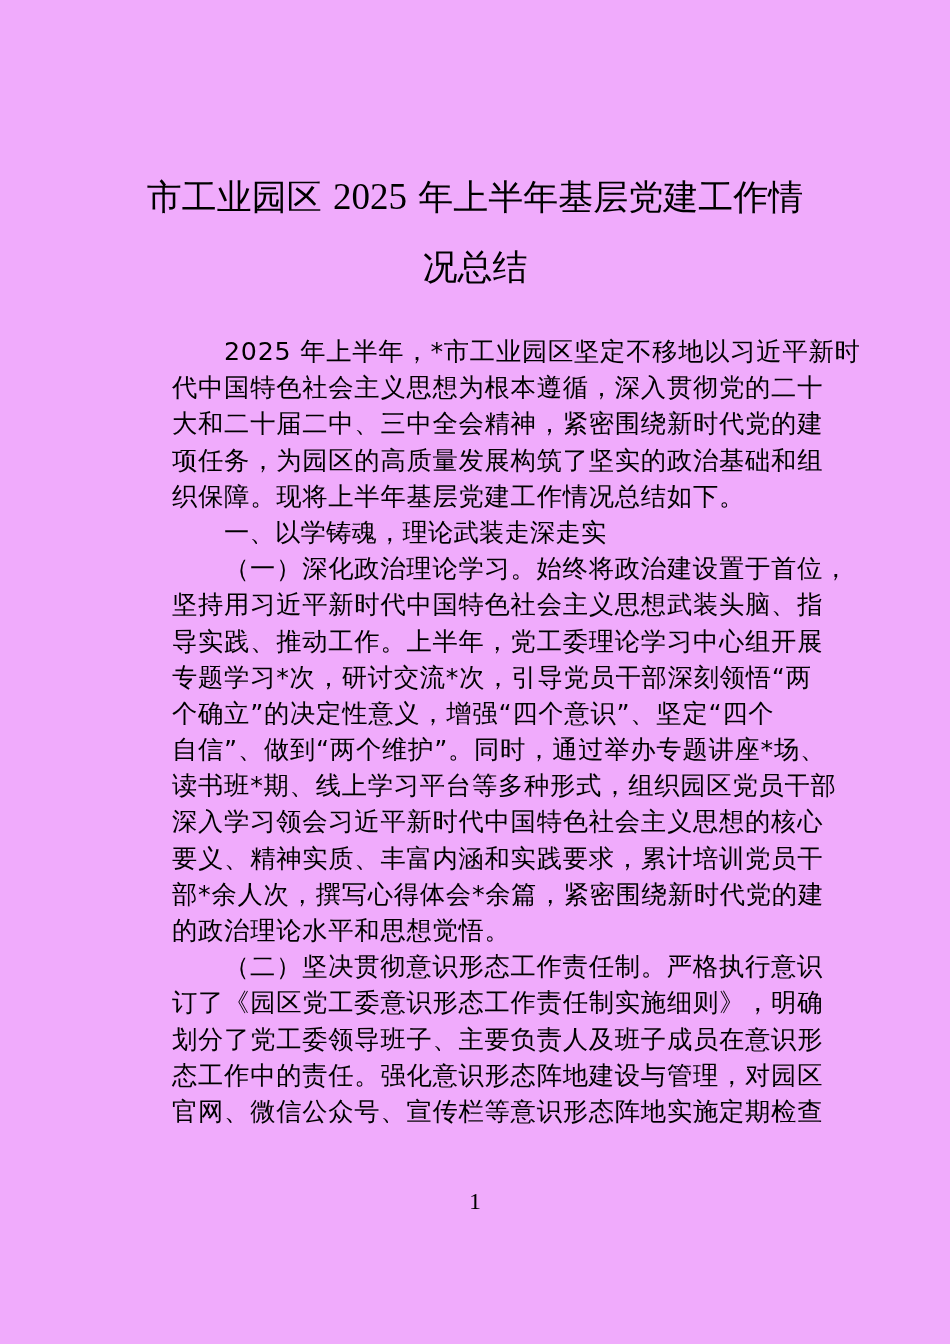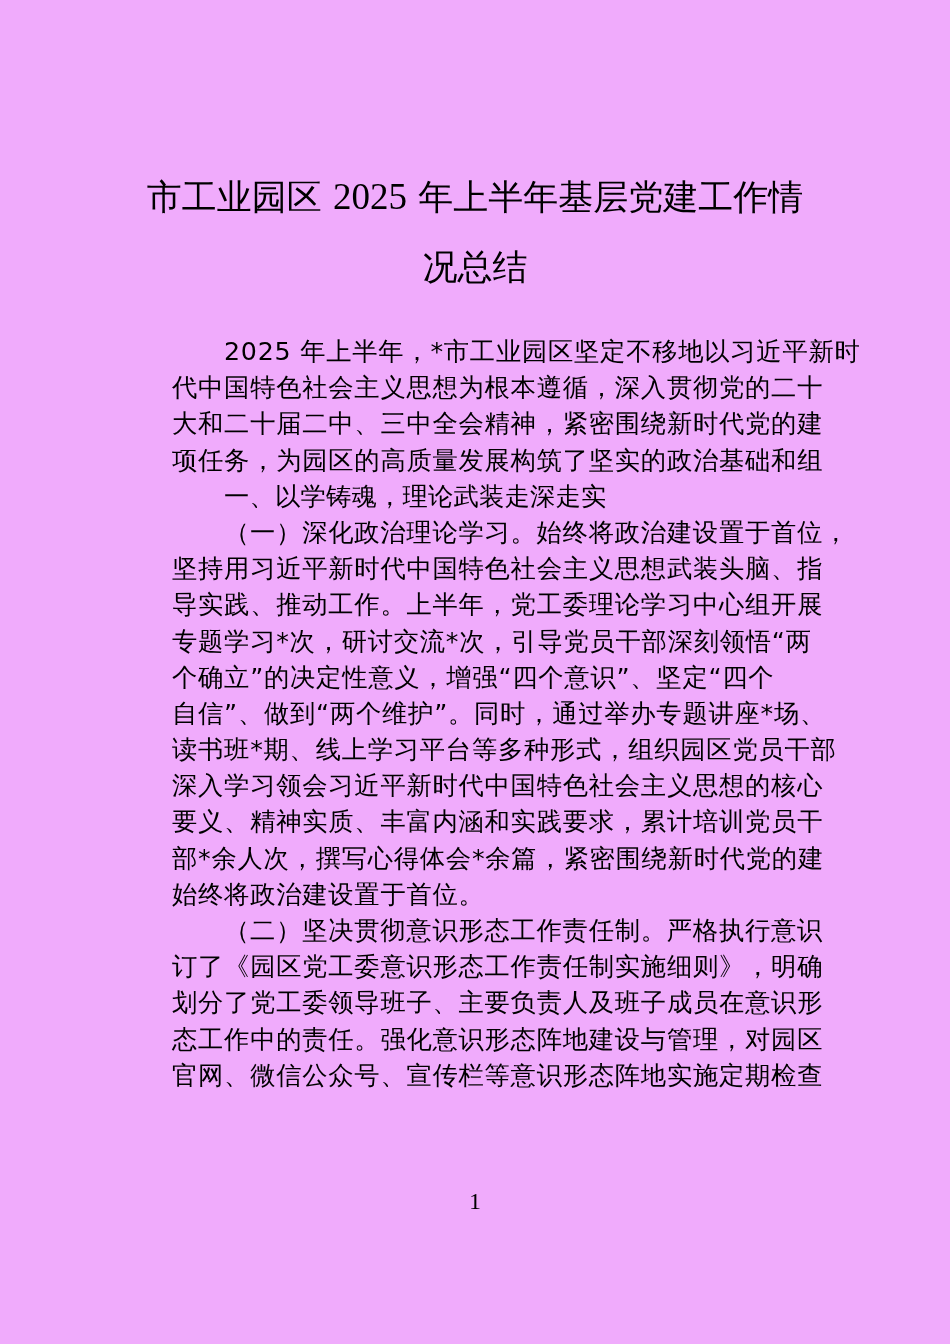--- a/index.html
+++ b/index.html
@@ -27,38 +27,39 @@
   <div class="title title-line1"><span>市工业园区 </span><span class="num">2025</span><span> 年上半年基层党建工作情</span></div>
   <div class="title title-line2">况总结</div>
 
   <div class="body">
 
     <div>
       <div class="line indent">2025 年上半年，*市工业园区坚定不移地以习近平新时</div>
       <div class="line">代中国特色社会主义思想为根本遵循，深入贯彻党的二十</div>
       <div class="line">大和二十届二中、三中全会精神，紧密围绕新时代党的建</div>
       <div class="line">项任务，为园区的高质量发展构筑了坚实的政治基础和组</div>
+      <div class="line">织保障。现将上半年基层党建工作情况总结如下。</div>
     </div>
 
     <div>
       <div class="line indent-h">一、以学铸魂，理论武装走深走实</div>
     </div>
 
     <div>
       <div class="line indent">（一）深化政治理论学习。始终将政治建设置于首位，</div>
       <div class="line">坚持用习近平新时代中国特色社会主义思想武装头脑、指</div>
       <div class="line">导实践、推动工作。上半年，党工委理论学习中心组开展</div>
       <div class="line">专题学习*次，研讨交流*次，引导党员干部深刻领悟“两</div>
       <div class="line">个确立”的决定性意义，增强“四个意识”、坚定“四个</div>
       <div class="line">自信”、做到“两个维护”。同时，通过举办专题讲座*场、</div>
       <div class="line">读书班*期、线上学习平台等多种形式，组织园区党员干部</div>
       <div class="line">深入学习领会习近平新时代中国特色社会主义思想的核心</div>
       <div class="line">要义、精神实质、丰富内涵和实践要求，累计培训党员干</div>
       <div class="line">部*余人次，撰写心得体会*余篇，紧密围绕新时代党的建</div>
-      <div class="line">始终将政治建设置于首位。</div>
+      <div class="line">的政治理论水平和思想觉悟。</div>
     </div>
 
     <div>
       <div class="line indent">（二）坚决贯彻意识形态工作责任制。严格执行意识</div>
       <div class="line">订了《园区党工委意识形态工作责任制实施细则》，明确</div>
       <div class="line">划分了党工委领导班子、主要负责人及班子成员在意识形</div>
       <div class="line">态工作中的责任。强化意识形态阵地建设与管理，对园区</div>
       <div class="line">官网、微信公众号、宣传栏等意识形态阵地实施定期检查</div>
     </div>
   </div>

